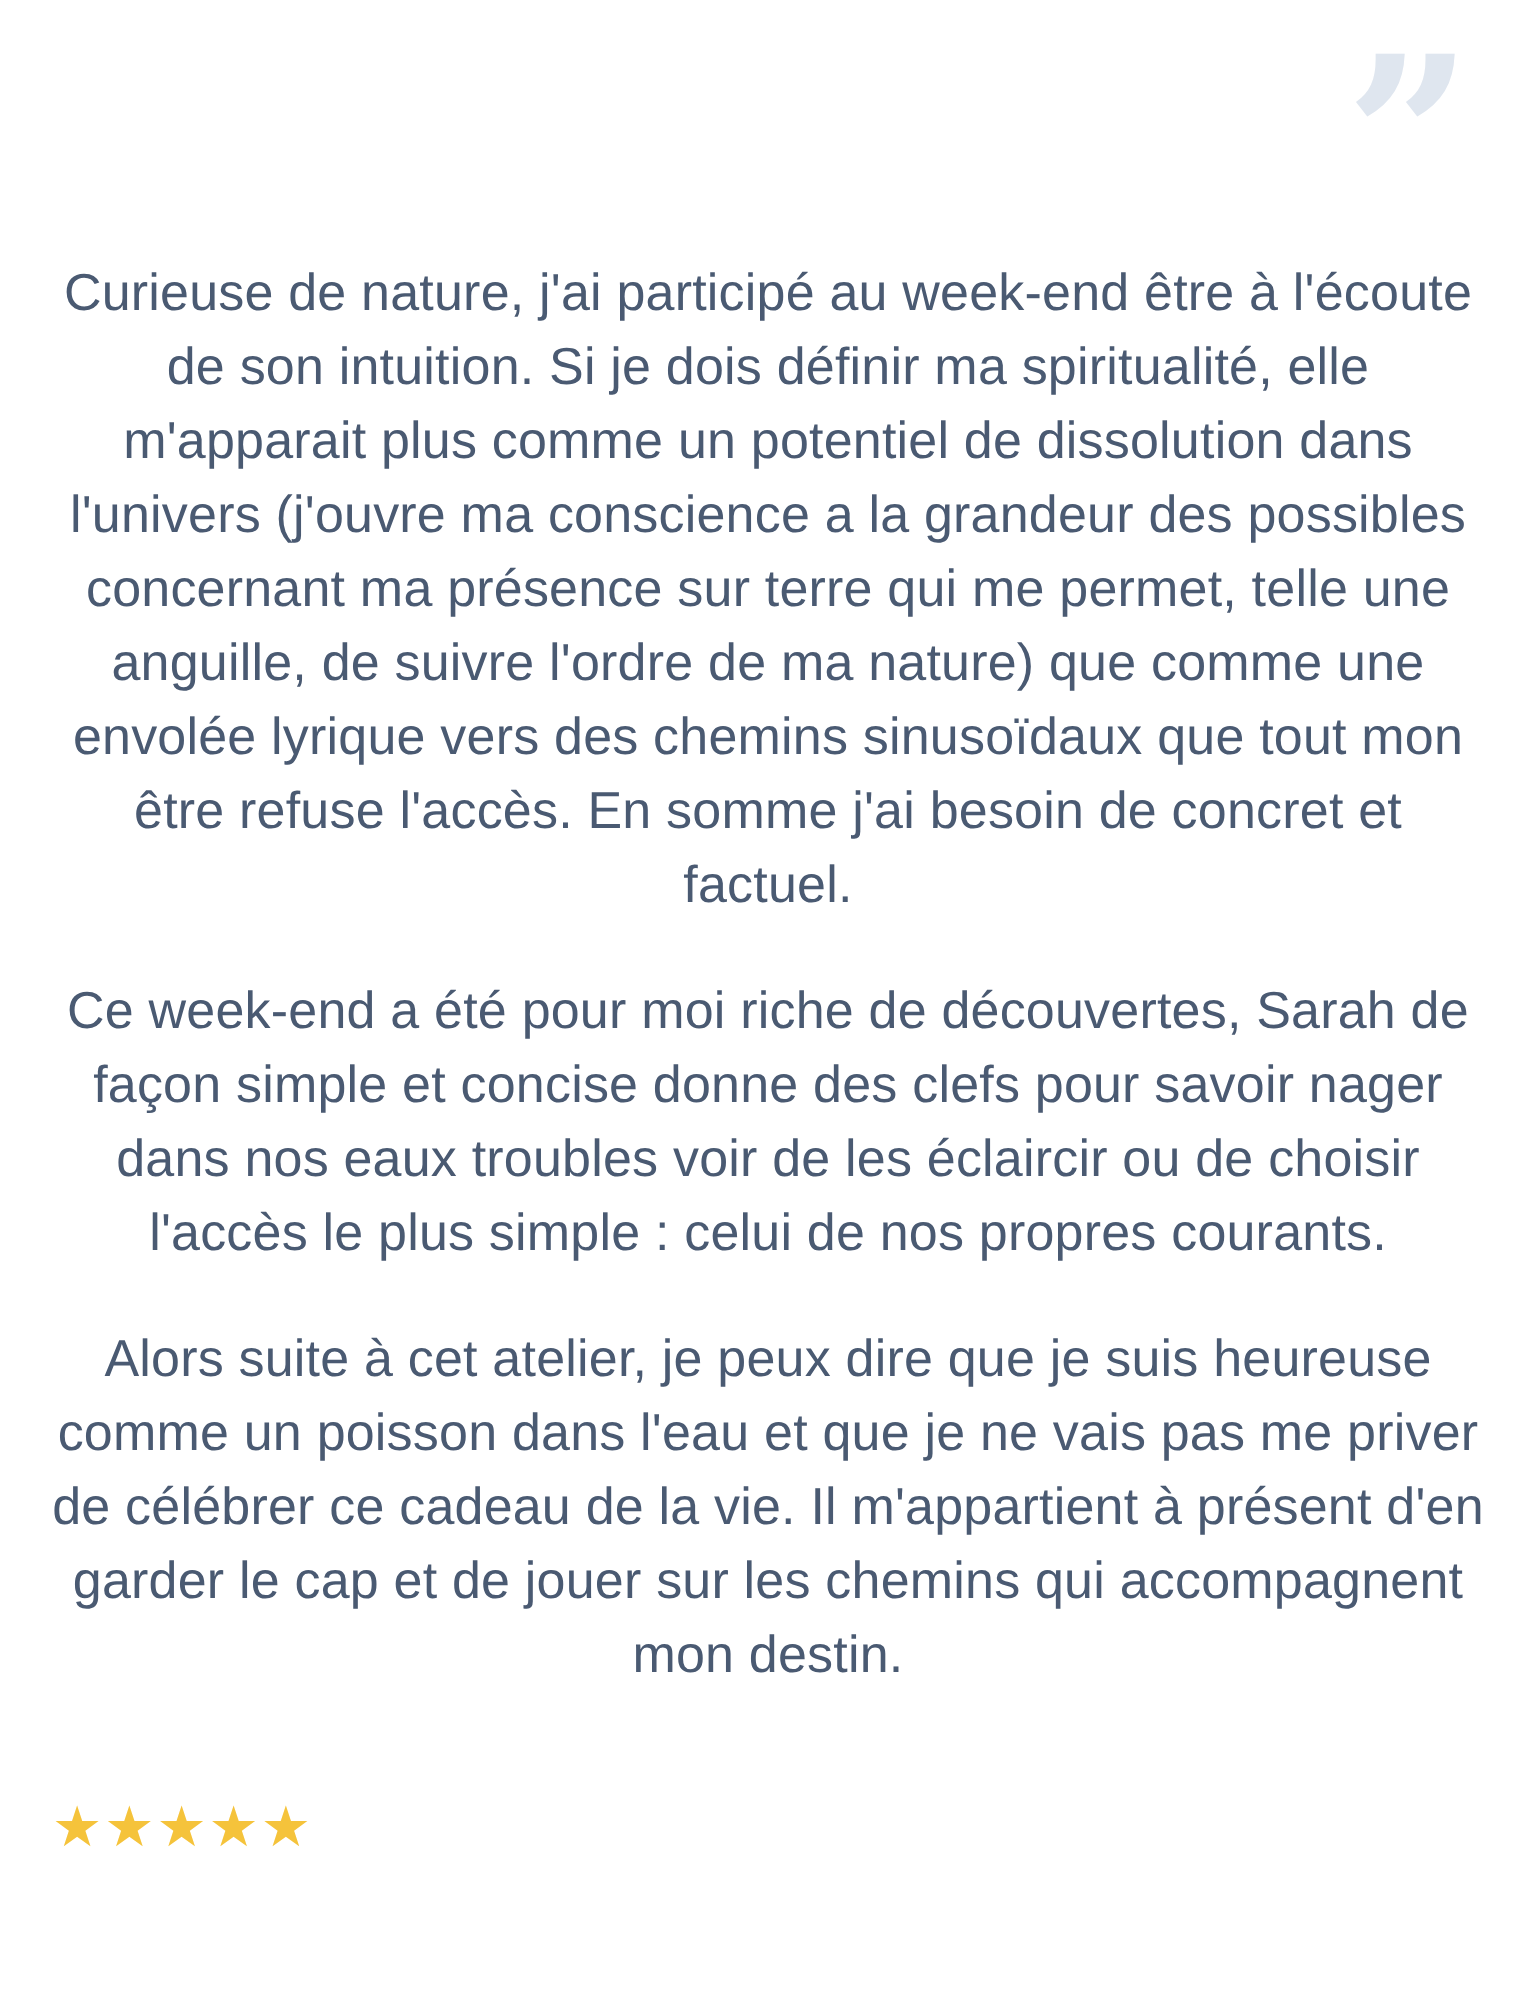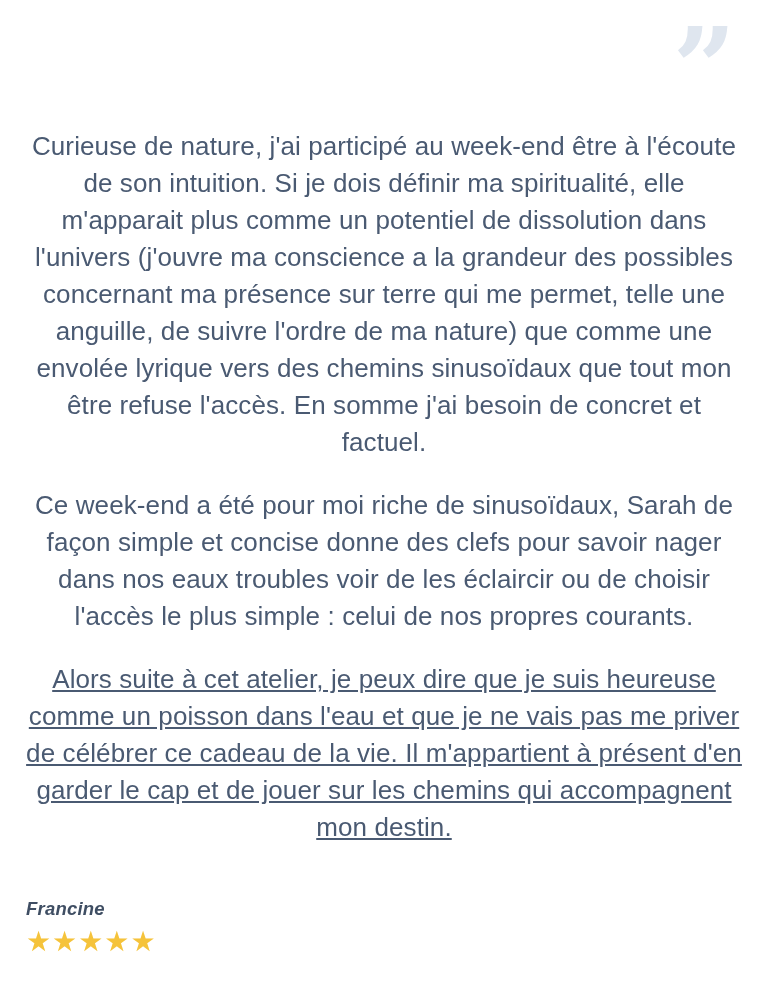--- a/index.html
+++ b/index.html
@@ -42,21 +42,20 @@
     color: #4a5a72;
     font-size: 26px;
     line-height: 37px;
     letter-spacing: 0.1px;
   }
   .body-copy p {
     margin: 0 0 26px 0;
   }
   .body-copy p:last-child {
     margin-bottom: 0;
-    text-decoration: underline;
   }
   .author-block {
     position: absolute;
     left: 26px;
     top: 898px;
     width: 400px;
     text-align: left;
   }
   .author-name {
     font-size: 18.5px;
@@ -78,24 +77,23 @@
 </style>
 </head>
 <body>
 
 <div class="testimonial-card">
 
   <div class="quote-mark">”</div>
 
   <div class="body-copy">
     <p>Curieuse de nature, j'ai participé au week-end être à l'écoute de son intuition. Si je dois définir ma spiritualité, elle m'apparait plus comme un potentiel de dissolution dans l'univers (j'ouvre ma conscience a la grandeur des possibles concernant  ma présence sur terre qui me permet, telle une anguille, de suivre l'ordre de ma nature) que comme une envolée lyrique vers des chemins sinusoïdaux que tout mon être refuse l'accès. En somme j'ai besoin de concret et factuel.</p>
-    <p>Ce week-end a été pour moi riche de sinusoïdaux, Sarah de façon simple et concise donne des clefs pour savoir nager dans nos eaux troubles voir de les éclaircir ou de choisir l'accès  le  plus simple : celui de nos propres courants.</p>
+    <p>Ce week-end a été pour moi riche de découvertes, Sarah de façon simple et concise donne des clefs pour savoir nager dans nos eaux troubles voir de les éclaircir ou de choisir l'accès  le  plus simple : celui de nos propres courants.</p>
     <p>Alors suite à cet atelier, je peux dire que je suis heureuse comme un poisson dans l'eau et que je ne vais pas me priver de célébrer ce cadeau de la vie. Il m'appartient à présent d'en garder le cap et de jouer sur les chemins qui accompagnent mon destin.</p>
   </div>
 
   <div class="author-block">
-    <div class="author-name">Francine</div>
     <div class="rating">
       <span>★★★★★</span>
     </div>
   </div>
 
 </div>
 
 </body></html>

